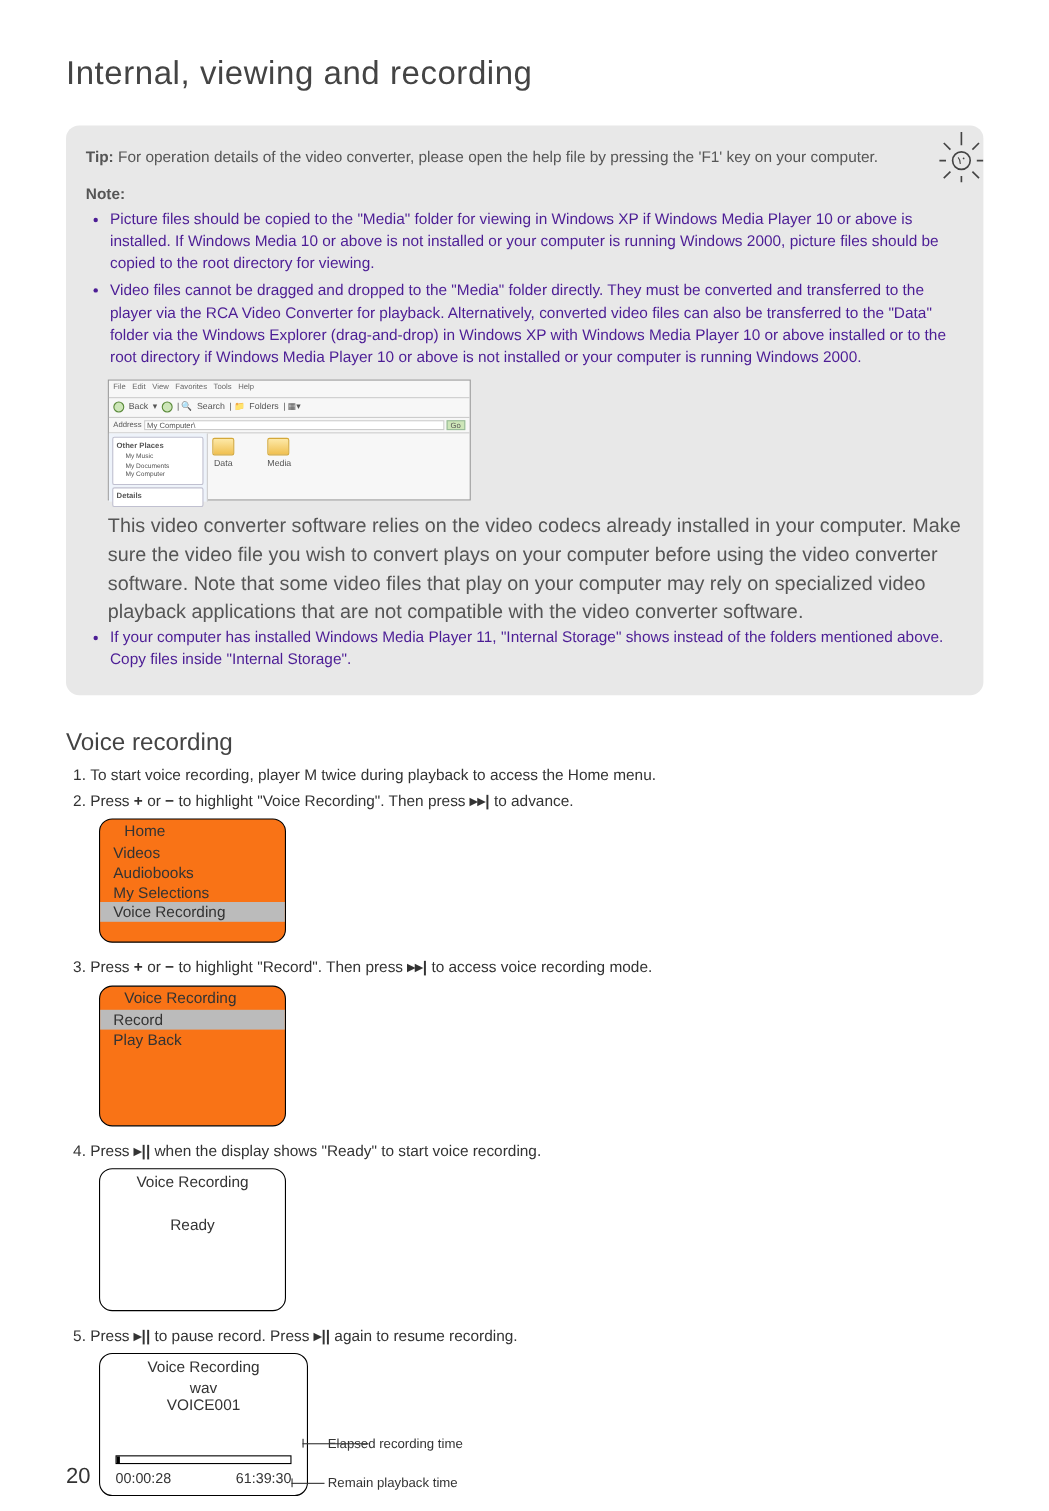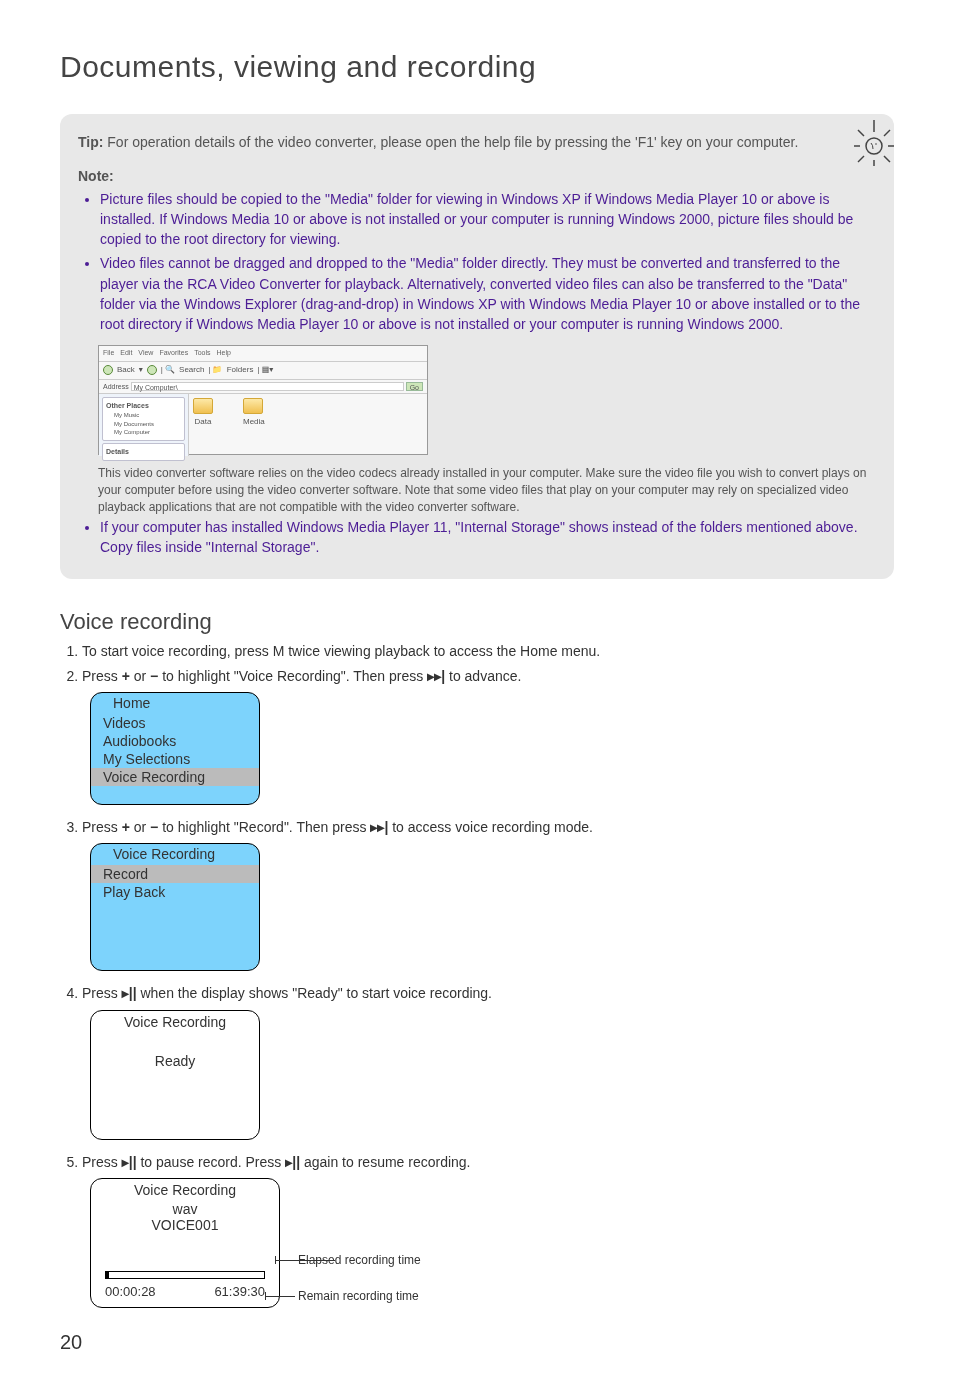--- a/index.html
+++ b/index.html
@@ -21,25 +21,25 @@
     .screenshot-nav { height: 18px; border-bottom: 1px solid #ccc; font-size: 8px; padding: 2px 4px; display: flex; align-items: center; gap: 4px; text-align: right; }
     .screenshot-addr { height: 14px; border-bottom: 1px solid #ccc; font-size: 7px; padding: 2px 4px; display: flex; }
     .screenshot-body { display: flex; height: 62px; }
     .screenshot-sidebar { width: 90px; background: #eef3fa; border-right: 1px solid #ccc; padding: 3px; font-size: 7px; }
     .sidebar-panel { background: #fff; border: 1px solid #c0c0d0; border-radius: 2px; padding: 3px; margin-bottom: 2px; }
     .sidebar-title { font-weight: bold; font-size: 7px; }
     .sidebar-item { font-size: 6px; padding-left: 8px; }
     .screenshot-main { flex: 1; padding: 4px; display: flex; gap: 30px; }
     .folder-icon { width: 20px; height: 16px; border: 1px solid #d4a838; background: linear-gradient(#fde9a8,#f0c050); border-radius: 2px; margin-bottom: 2px; }
     .folder-wrap { text-align: center; font-size: 8px; }
-    .tip-para { margin-top: 6px; margin-left: 20px; font-size: 12px; line-height: 1.45; }
+    .tip-para { margin-top: 6px; margin-left: 20px; font-size: 18px; line-height: 1.45; }
     .section-heading { font-size: 22px; font-weight: normal; color: #444; margin-bottom: 6px; }
     .num-list { list-style: decimal; padding-left: 22px; font-size: 14px; line-height: 1.45; color: #333; }
     .num-list li { margin-bottom: 4px; }
-    .device-screen { border: 1.5px solid #000; border-radius: 12px; width: 170px; margin: 6px 0 12px 30px; font-size: 14px; overflow: hidden; background: #7dd3fc; }
+    .device-screen { border: 1.5px solid #000; border-radius: 12px; width: 170px; margin: 6px 0 12px 30px; font-size: 14px; overflow: hidden; background: #f97316; }
     .device-screen .hdr { font-weight: normal; padding: 2px 12px; border-bottom: 1px solid transparent; }
     .device-screen .row { padding: 1px 12px; }
     .device-screen .row.hl { background: #bbb; }
     .device-screen .blank { height: 18px; }
     .device-screen.tall { height: 128px; }
     .ready-screen { border: 1.5px solid #000; border-radius: 12px; width: 170px; height: 130px; margin: 6px 0 12px 30px; font-size: 14px; background: #fff; text-align: center; }
     .ready-screen .hdr { padding: 3px 0; }
     .ready-screen .ready-text { margin-top: 20px; }
     .rec-screen { border: 1.5px solid #000; border-radius: 12px; width: 190px; height: 130px; margin: 6px 0 12px 30px; font-size: 14px; background: #fff; text-align: center; position: relative; }
     .rec-screen .hdr { padding: 3px 0; }
@@ -55,21 +55,21 @@
     .annot-label2 { position: absolute; top: 111px; left: 238px; font-size: 12px; white-space: nowrap; }
     .annot-tick { position: absolute; width: 1px; height: 8px; background: #333; }
     .glyph { font-weight: bold; }
     .page-num { position: absolute; bottom: 20px; left: 60px; font-size: 20px; }
     .nav-circle { display:inline-block; width:10px; height:10px; border:1px solid #5a8a3a; border-radius:50%; background:#cde6b8; }
   </style>
 </head>
 <body>
 
 <div class="page">
-  <h1 class="page-title">Documents, viewing and recording</h1>
+  <h1 class="page-title">Internal, viewing and recording</h1>
 
   <div class="columns">
 
     <div class="col-left">
       <div class="tip-box">
         <svg class="sun" width="48" height="48" viewBox="0 0 48 48">
           <circle cx="28" cy="28" r="8" fill="none" stroke="#444" stroke-width="1.5"></circle>
           <g stroke="#444" stroke-width="1.5">
             <line x1="28" y1="2" x2="28" y2="14"></line>
               <line x1="28" y1="42" x2="28" y2="48"></line>
@@ -132,21 +132,21 @@
           <ul class="bullet-list">
             <li>If your computer has installed Windows Media Player 11, "Internal Storage" shows instead of the folders mentioned above. Copy files inside "Internal Storage".</li>
           </ul>
         </div>
       </div>
     </div>
 
     <div class="col-right">
       <h2 class="section-heading">Voice recording</h2>
       <ol class="num-list">
-        <li>To start voice recording, press M twice viewing playback to access the Home menu.</li>
+        <li>To start voice recording, player M twice during playback to access the Home menu.</li>
         <li>Press <span class="glyph">+</span> or <span class="glyph">−</span> to highlight "Voice Recording". Then press <span class="glyph">▸▸|</span> to advance.</li>
       </ol>
 
       <div class="device-screen">
         <div class="hdr" style="padding-left:22px;">Home</div>
         <div class="row">Videos</div>
         <div class="row">Audiobooks</div>
         <div class="row">My Selections</div>
         <div class="row hl">Voice Recording</div>
         <div class="blank"></div>
@@ -186,20 +186,20 @@
           <div class="times">
             <span>00:00:28</span>
             <span>61:39:30</span>
           </div>
         </div>
         <div class="annot-line1"></div>
         <div class="annot-tick" style="top:78px;left:215px;"></div>
         <div class="annot-label1">Elapsed recording time</div>
         <div class="annot-line2"></div>
         <div class="annot-tick" style="top:114px;left:205px;"></div>
-        <div class="annot-label2">Remain recording time</div>
+        <div class="annot-label2">Remain playback time</div>
       </div>
 
     </div>
   </div>
 </div>
 
 <div class="page-num">20</div>
 
 </body></html>

